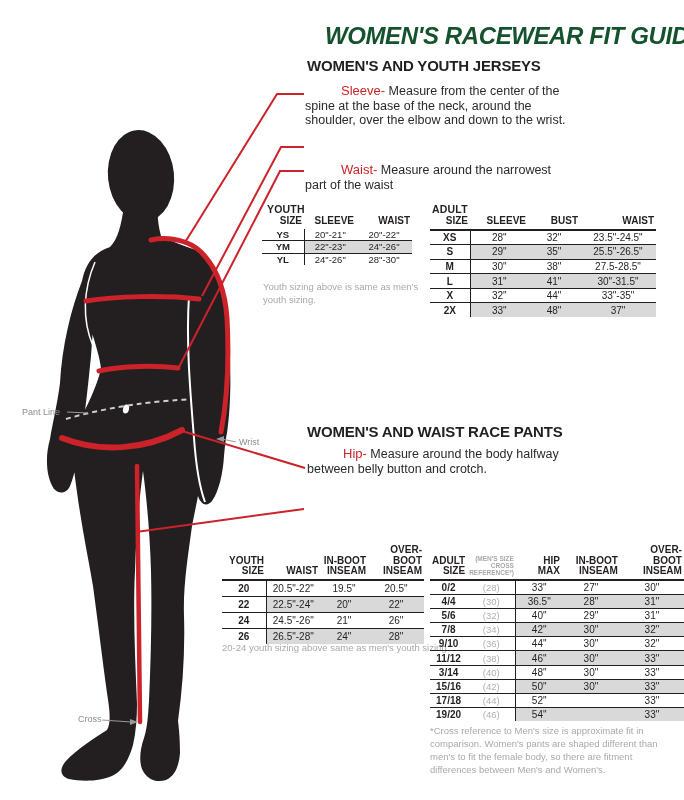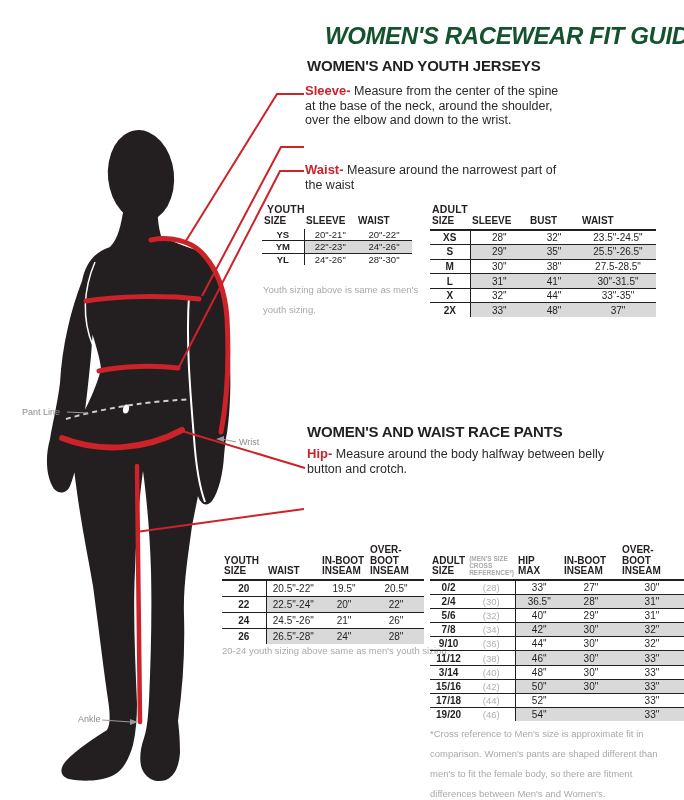--- a/index.html
+++ b/index.html
@@ -6,41 +6,41 @@
   body{width:684px;height:800px;background:#fff;font-family:"Liberation Sans",sans-serif;
        -webkit-font-smoothing:antialiased;}
   #page{position:relative;width:684px;height:800px;overflow:hidden;background:#fff;}
   #figure-svg{position:absolute;left:0;top:0;z-index:1;}
   .abs{position:absolute;z-index:2;}
 
   .doc-title{font-size:24px;font-weight:800;font-style:italic;color:#14532d;letter-spacing:-0.4px;white-space:nowrap;margin-left:12px;}
   .section-heading{font-size:15px;font-weight:bold;color:#231f20;letter-spacing:-0.2px;white-space:nowrap;}
 
   .measure{font-size:12.5px;line-height:14.5px;color:#2b2a29;}
-  .measure .term{color:#cc2229;font-weight:bold;font-size:13px;}
+  .measure .term{color:#cc2229;font-weight:normal;font-size:13px;margin-left:36px;}
 
   .tbl-caption{font-size:10.5px;font-weight:bold;color:#231f20;letter-spacing:0.2px;}
 
   table.fit{border-collapse:collapse;table-layout:fixed;z-index:2;position:absolute;}
-  table.fit th{font-size:10px;font-weight:bold;color:#231f20;text-align:left;vertical-align:bottom;
+  table.fit th{font-size:10px;font-weight:bold;color:#231f20;text-align:right;vertical-align:bottom;
                padding:0 2px 2px 2px;white-space:pre-line;line-height:10.5px;}
   table.fit th.small{font-size:6.5px;line-height:7px;color:#a9a9aa;padding-bottom:3px;}
   table.fit td{font-size:10px;color:#231f20;text-align:center;vertical-align:middle;padding:0 2px;}
   table.fit td.c0{font-weight:bold;}
   table.fit td.dim{color:#b0b0b1;font-size:9.5px;}
   table.fit tbody tr + tr{border-top:1.5px solid #231f20;}
   table.fit.headline thead tr:last-child{border-bottom:2px solid #231f20;}
   table.fit td.vline{border-right:1.5px solid #231f20;text-align:center;}
   table.fit td.shade{background:#d9d9d9;}
   table.jersey-youth td{height:11.5px;font-size:9.5px;}
   table.jersey-adult td{height:13.6px;}
   table.pants-youth td{height:15px;}
   table.pants-adult td{height:13.2px;}
 
-  .note{font-size:9.5px;line-height:20px;color:#a9a9aa;}
+  .note{font-size:9.5px;line-height:13px;color:#a9a9aa;}
   .fig-label{font-size:9px;color:#8c8c8c;white-space:nowrap;}
 </style>
 </head>
 <body>
 
 <div id="page">
 
   <svg id="figure-svg" width="684" height="800" viewBox="0 0 684 800">
 
     <ellipse cx="141" cy="176" rx="33" ry="46" transform="rotate(-6 141 176)" fill="#231f20"></ellipse>
@@ -294,21 +294,21 @@
       </thead>
       <tbody>
         <tr>
           <td class="c0">0/2</td>
           <td class="vline dim">(28)</td>
           <td class="">33"</td>
           <td class="">27"</td>
           <td class="">30"</td>
         </tr>
         <tr>
-          <td class="c0">2/4</td>
+          <td class="c0">4/4</td>
           <td class="vline dim">(30)</td>
           <td class="shade">36.5"</td>
           <td class="shade">28"</td>
           <td class="shade">31"</td>
         </tr>
         <tr>
           <td class="c0">5/6</td>
           <td class="vline dim">(32)</td>
           <td class="">40"</td>
           <td class="">29"</td>
@@ -362,15 +362,15 @@
           <td class="shade">54"</td>
           <td class="shade"></td>
           <td class="shade">33"</td>
         </tr>
       </tbody>
     </table>
   <div class="abs note" style="left:430px;top:724px;width:250px">*Cross reference to Men's size is approximate fit in comparison. Women's pants are shaped different than men's to fit the female body, so there are fitment differences between Men's and Women's.</div>
 
   <div class="abs fig-label" style="left:22px;top:407px">Pant Line</div>
   <div class="abs fig-label" style="left:239px;top:437px">Wrist</div>
-  <div class="abs fig-label" style="left:78px;top:714px">Ankle</div>
+  <div class="abs fig-label" style="left:78px;top:714px">Cross</div>
 
 </div>
 
 </body></html>

